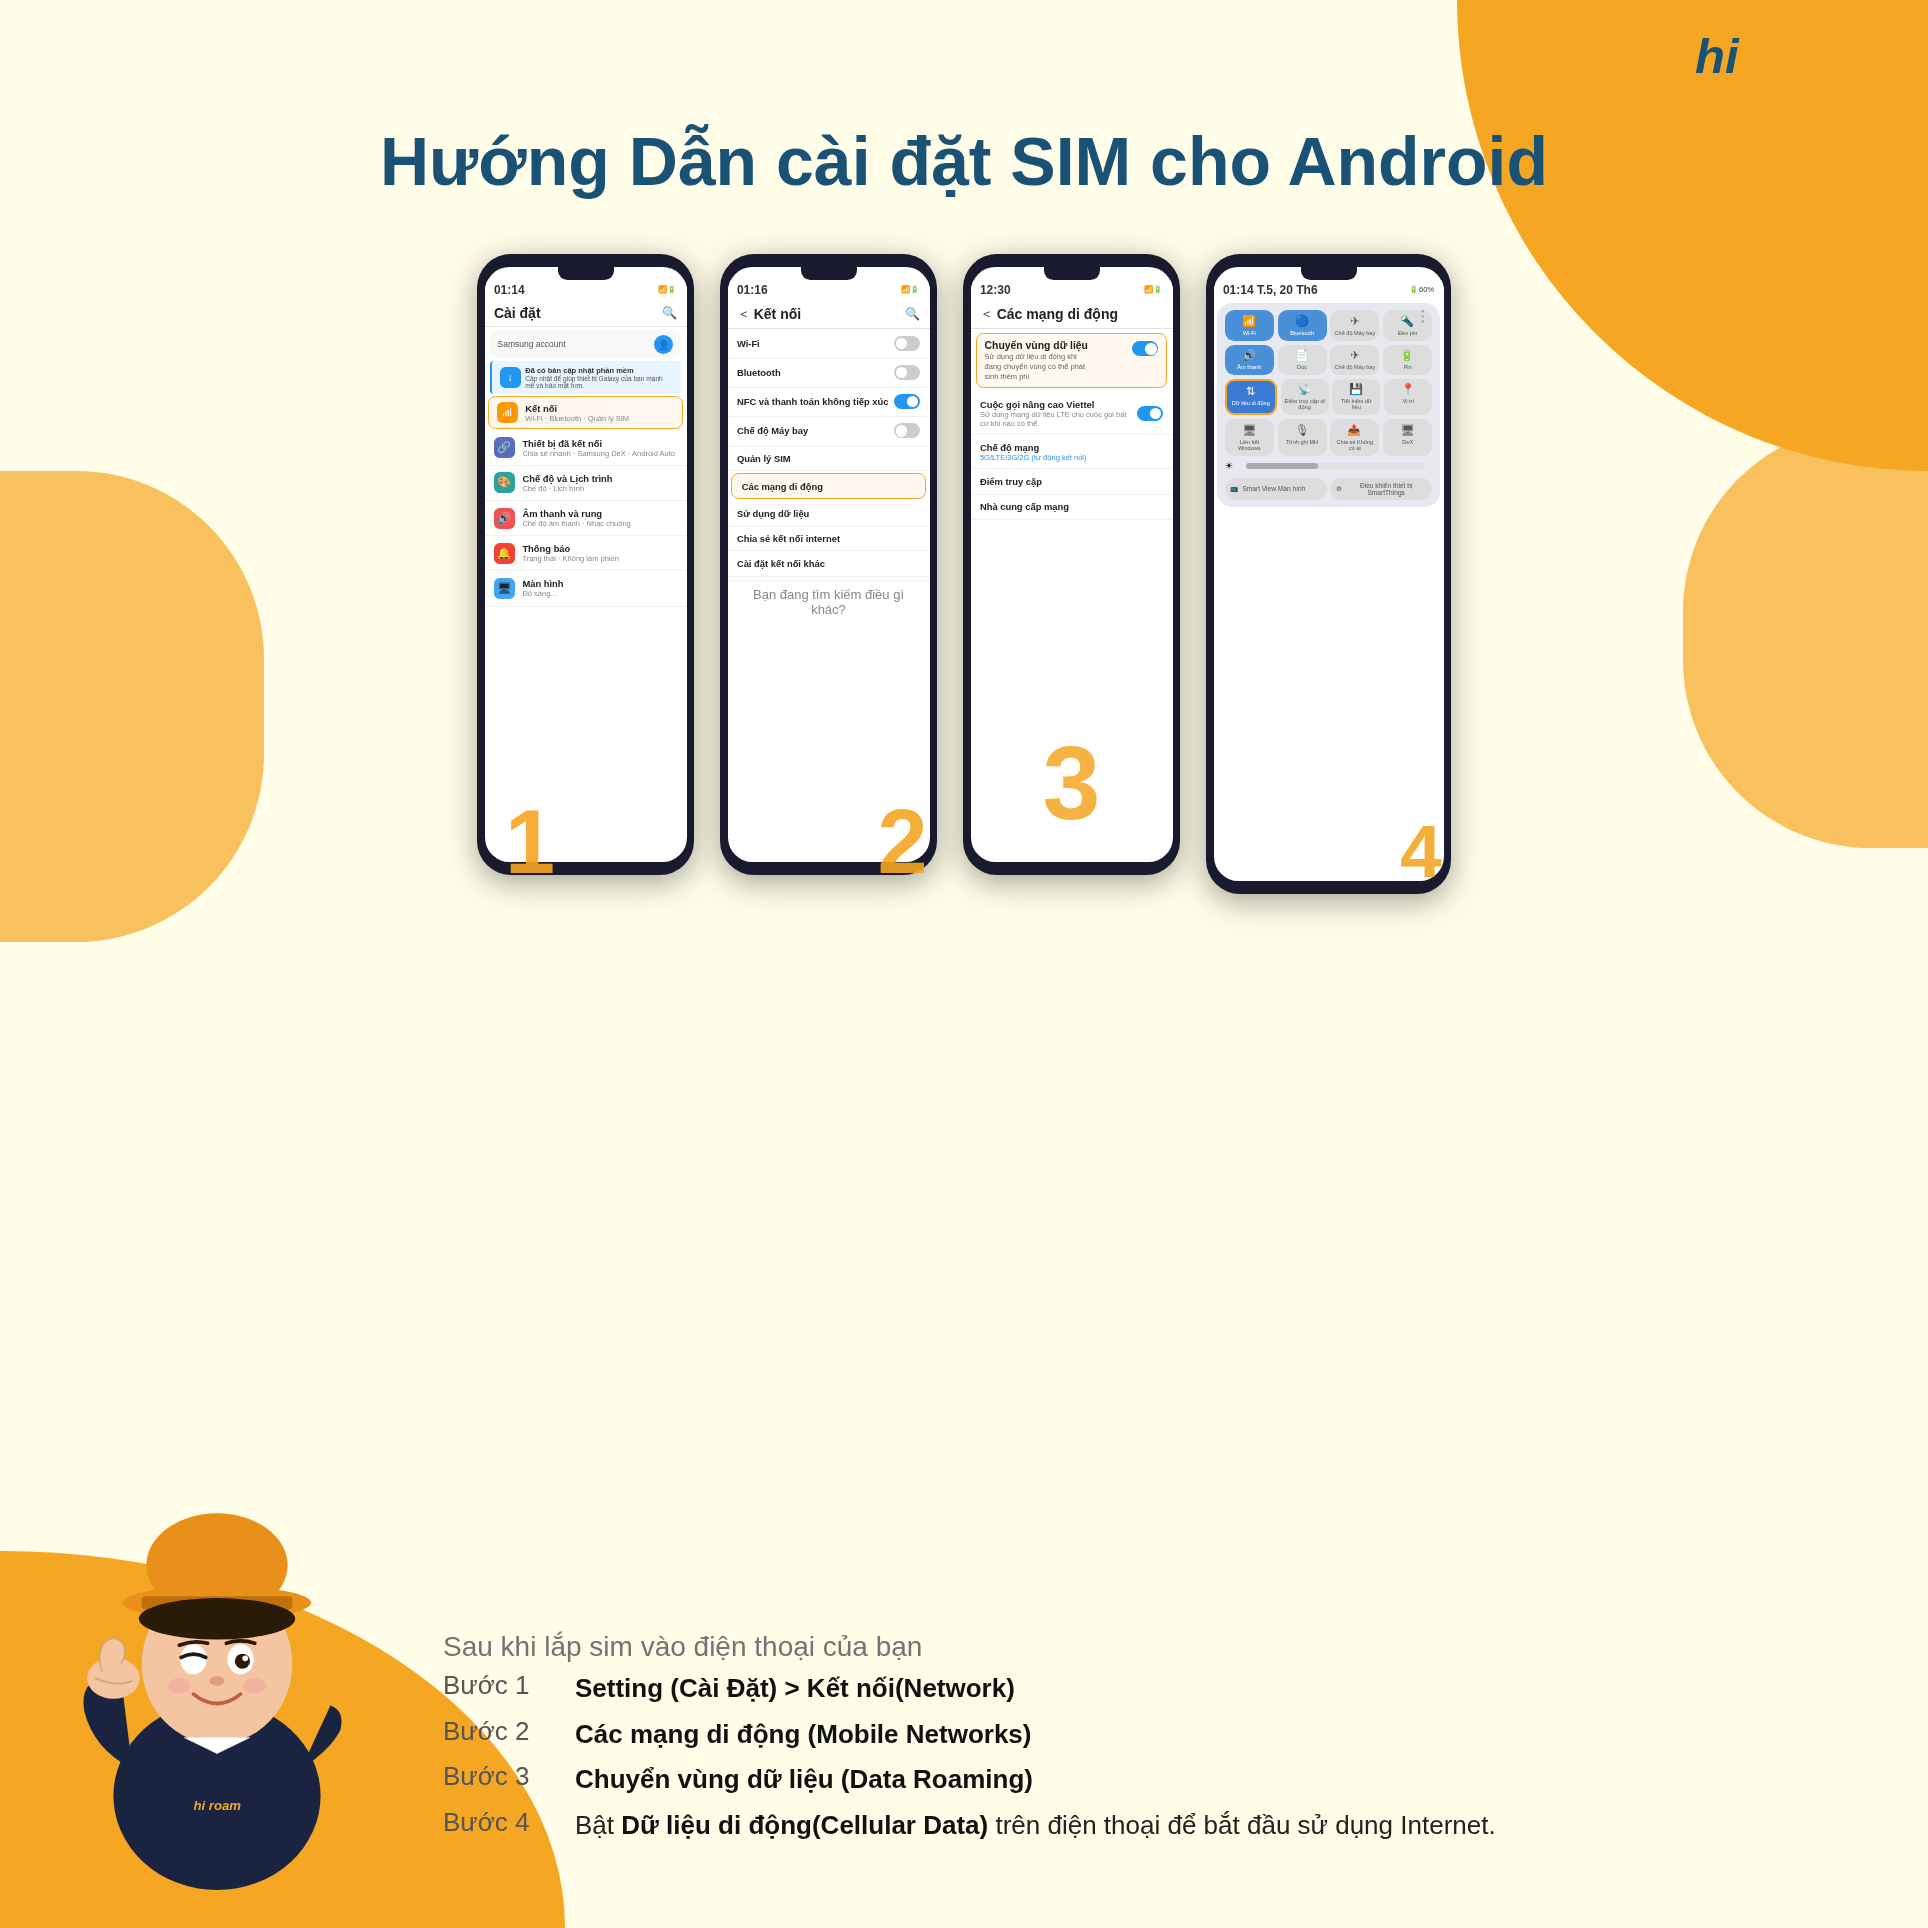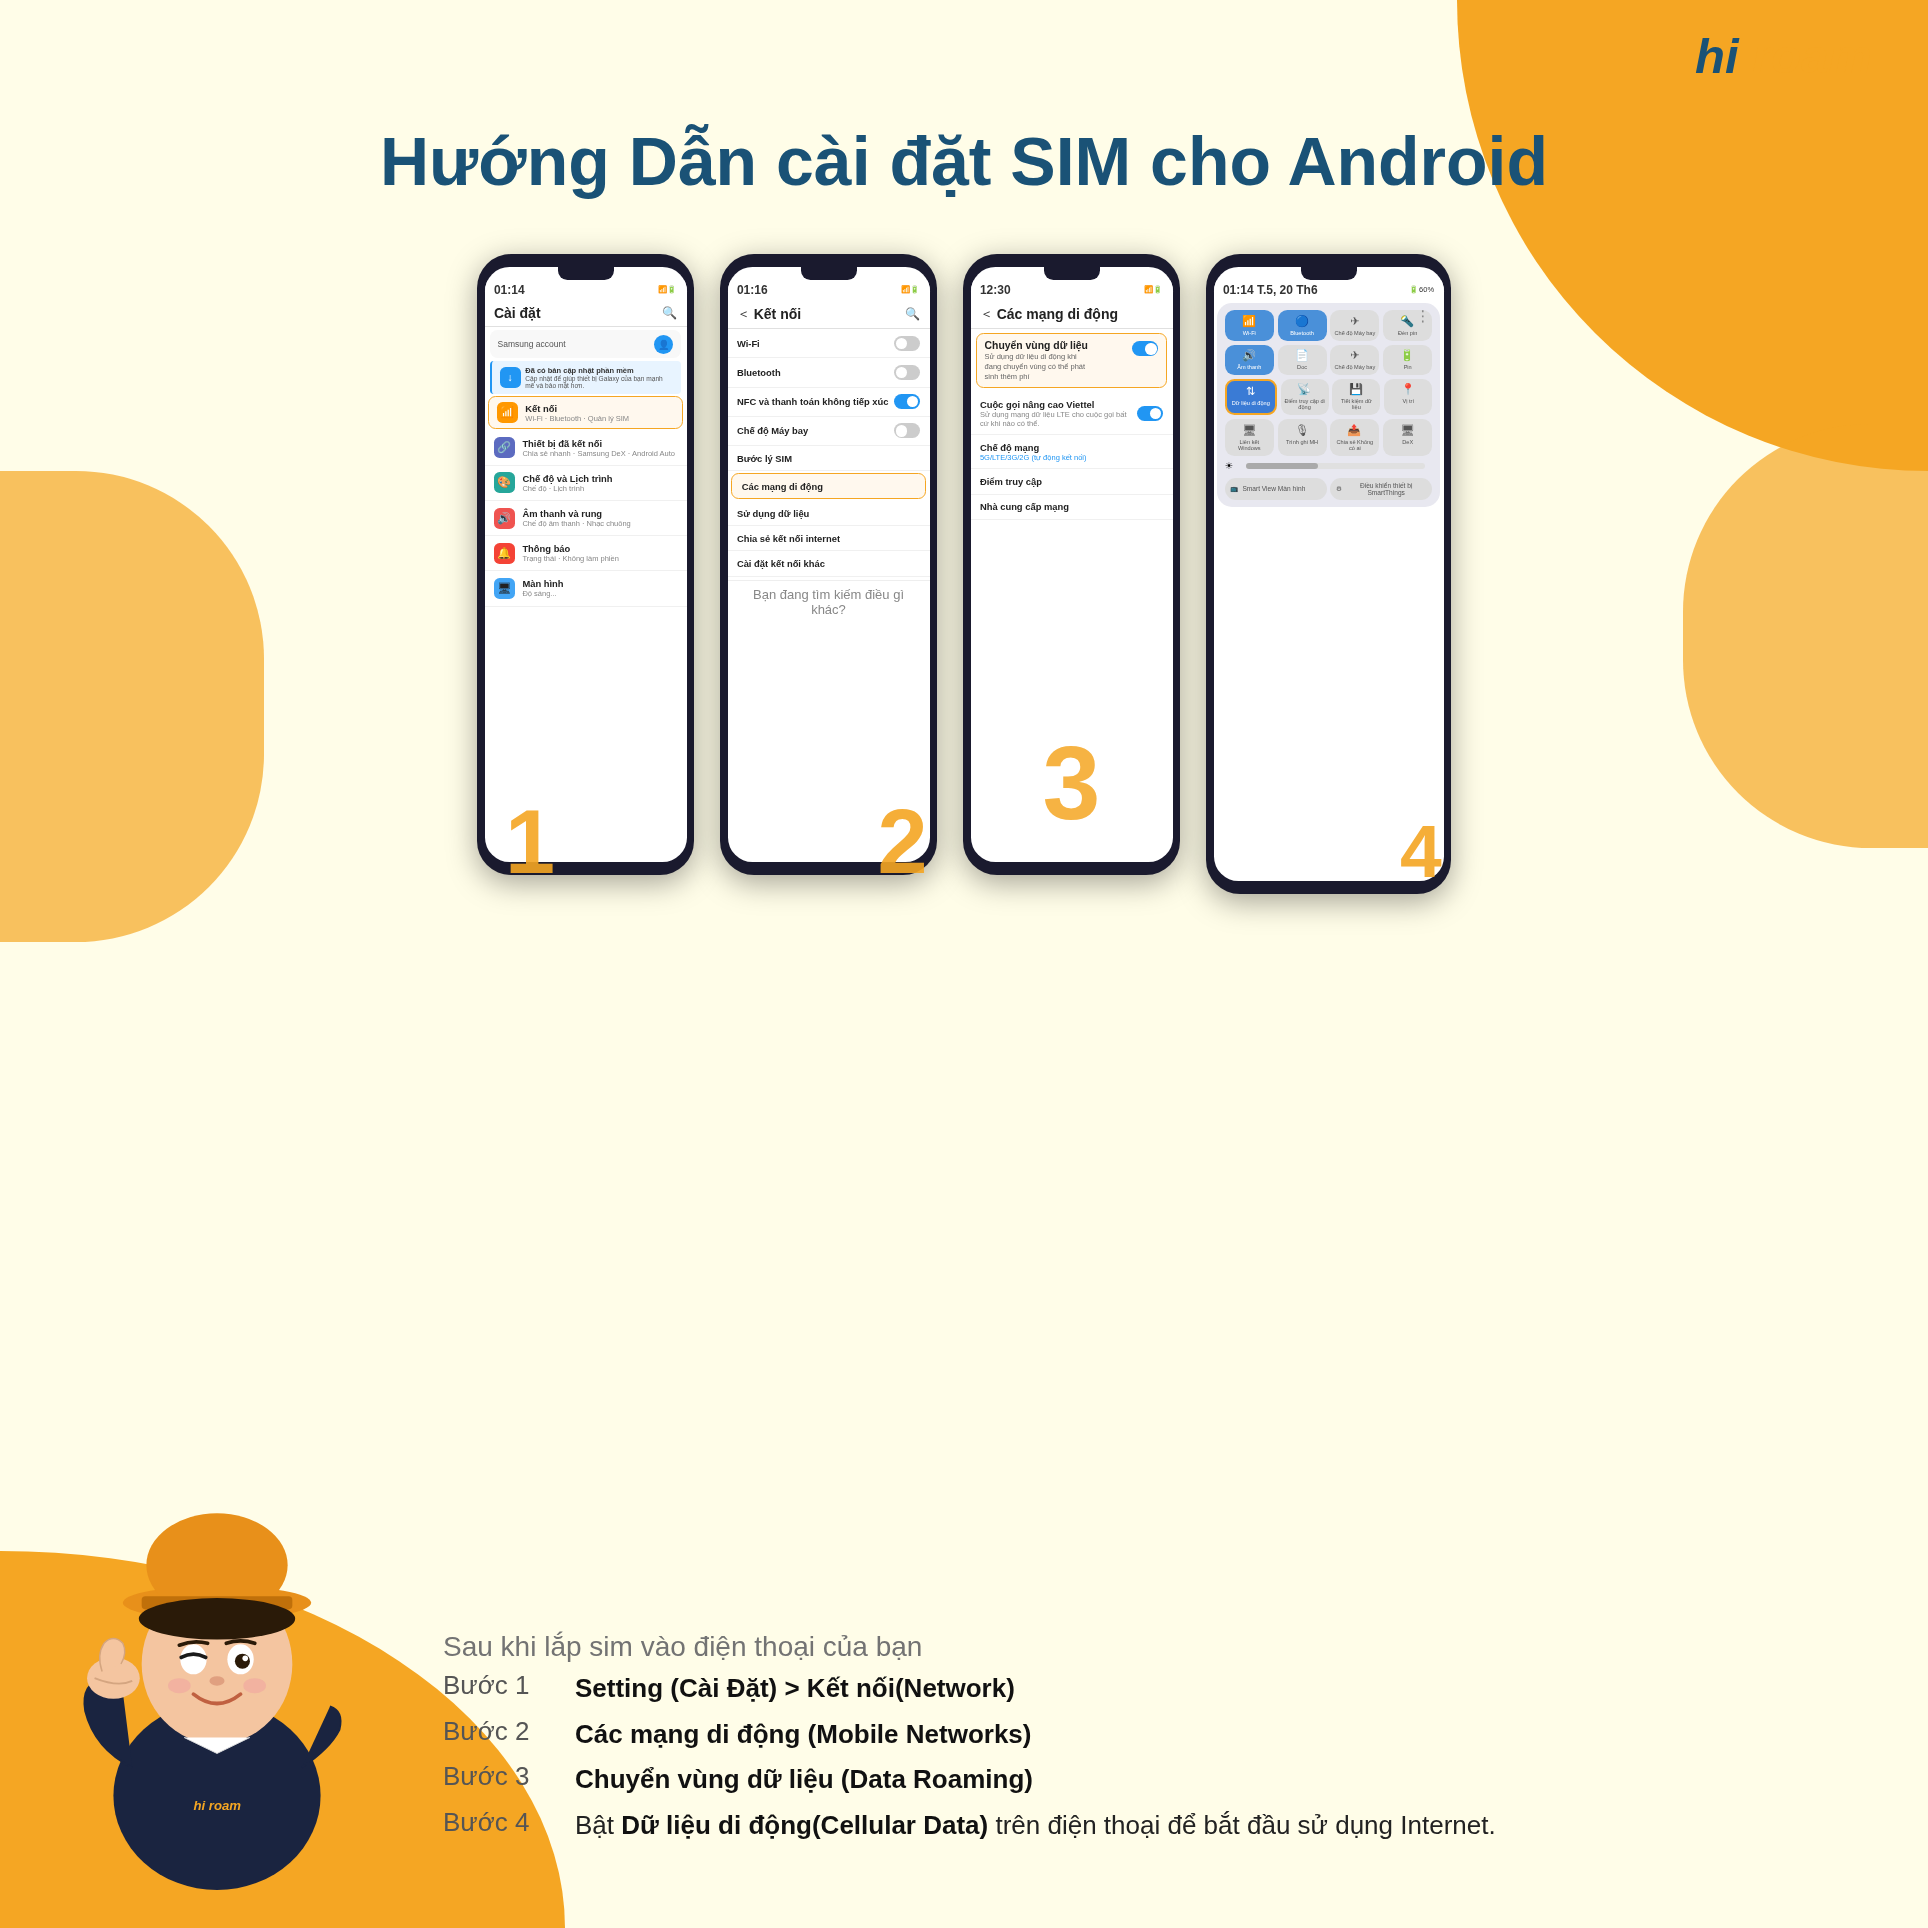--- a/index.html
+++ b/index.html
@@ -485,21 +485,21 @@
           <div class="menu-item-content">
             <div class="menu-item-title">Chế độ Máy bay</div>
           </div>
           <div class="toggle-switch toggle-off">
               <div class="toggle-thumb"></div>
             </div>
         </div>
 
         <div class="menu-item">
           <div class="menu-item-content">
-            <div class="menu-item-title">Bước lý SIM</div>
+            <div class="menu-item-title">Quản lý SIM</div>
           </div>
         </div>
 
         <div class="menu-item" style="border:1.9px solid #f5a623;border-radius:7.5px;margin:1.9px 3.8px;background:#fff8ee;">
           <div class="menu-item-content">
             <div class="menu-item-title">Các mạng di động</div>
           </div>
         </div>
 
         <div class="menu-item">

